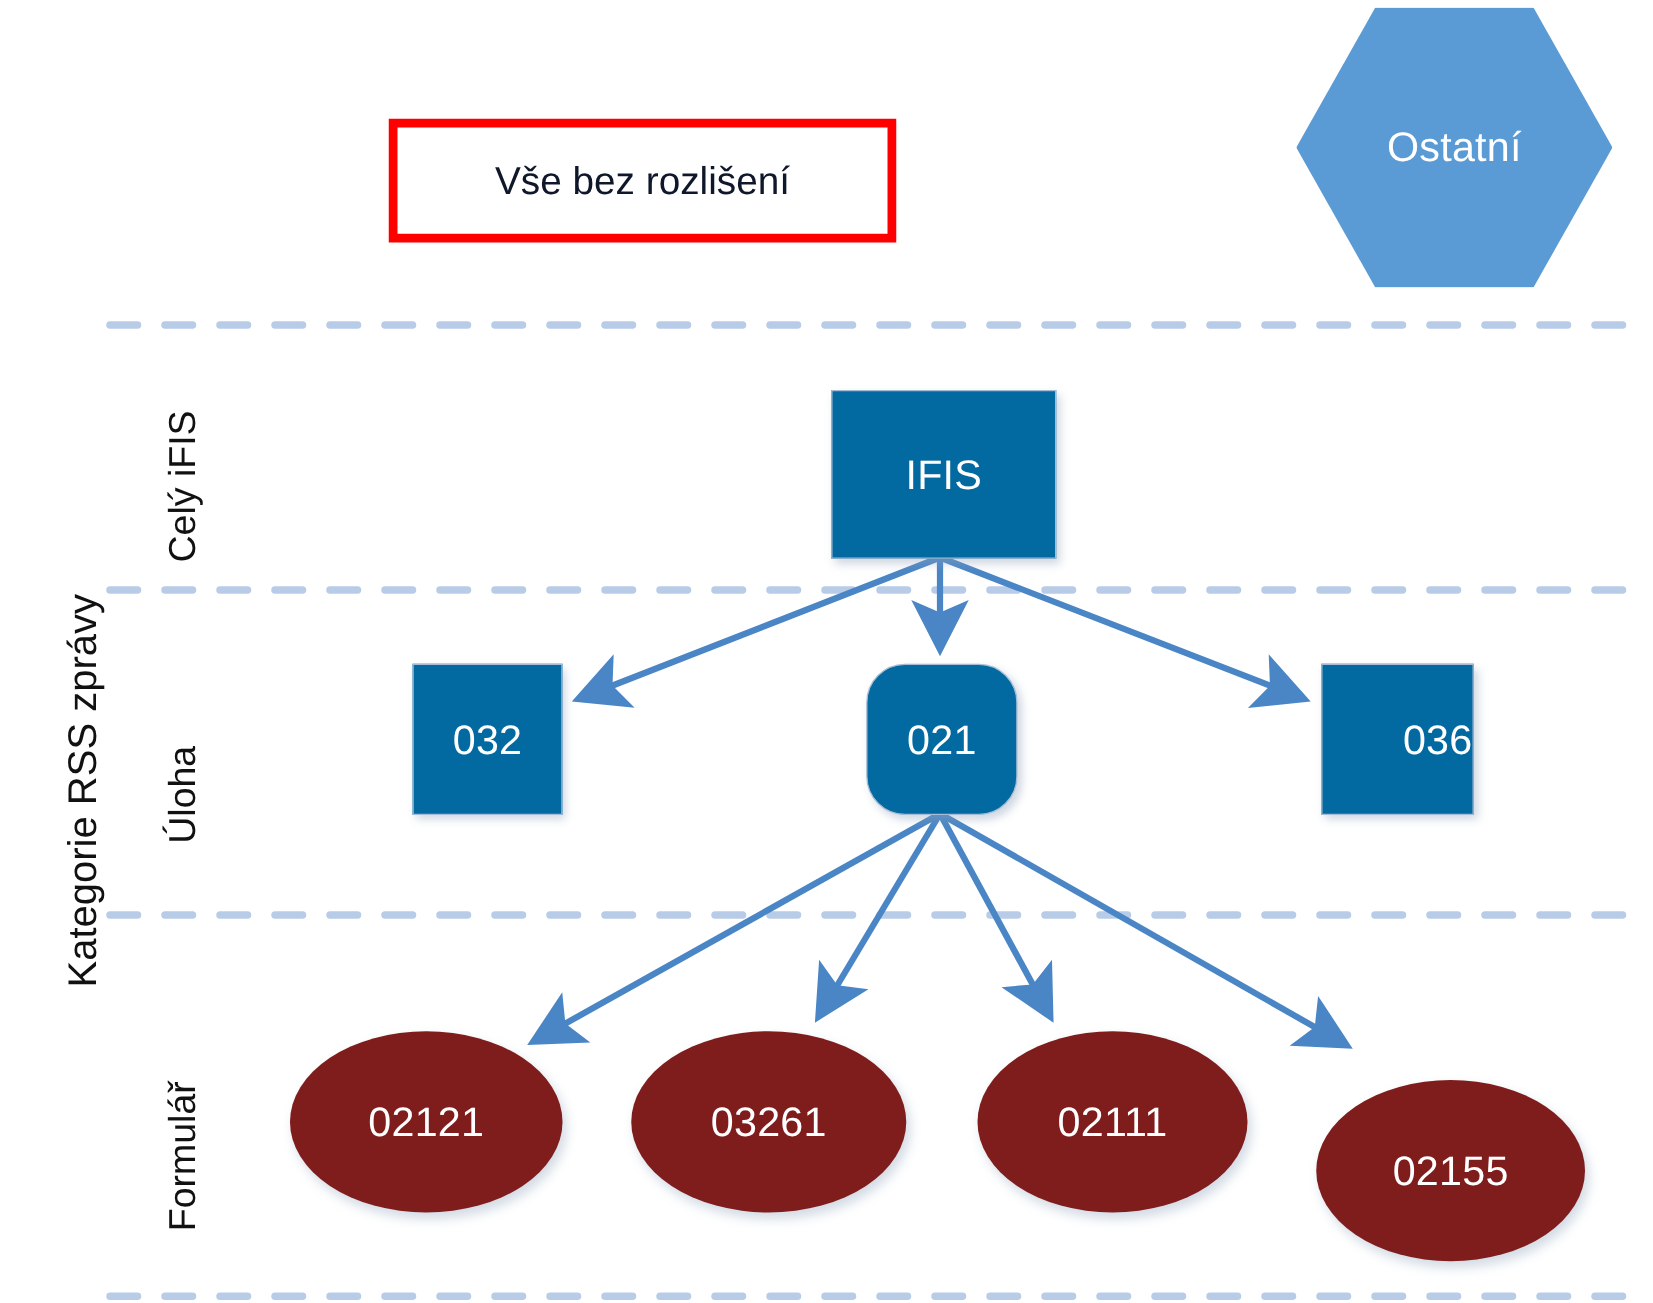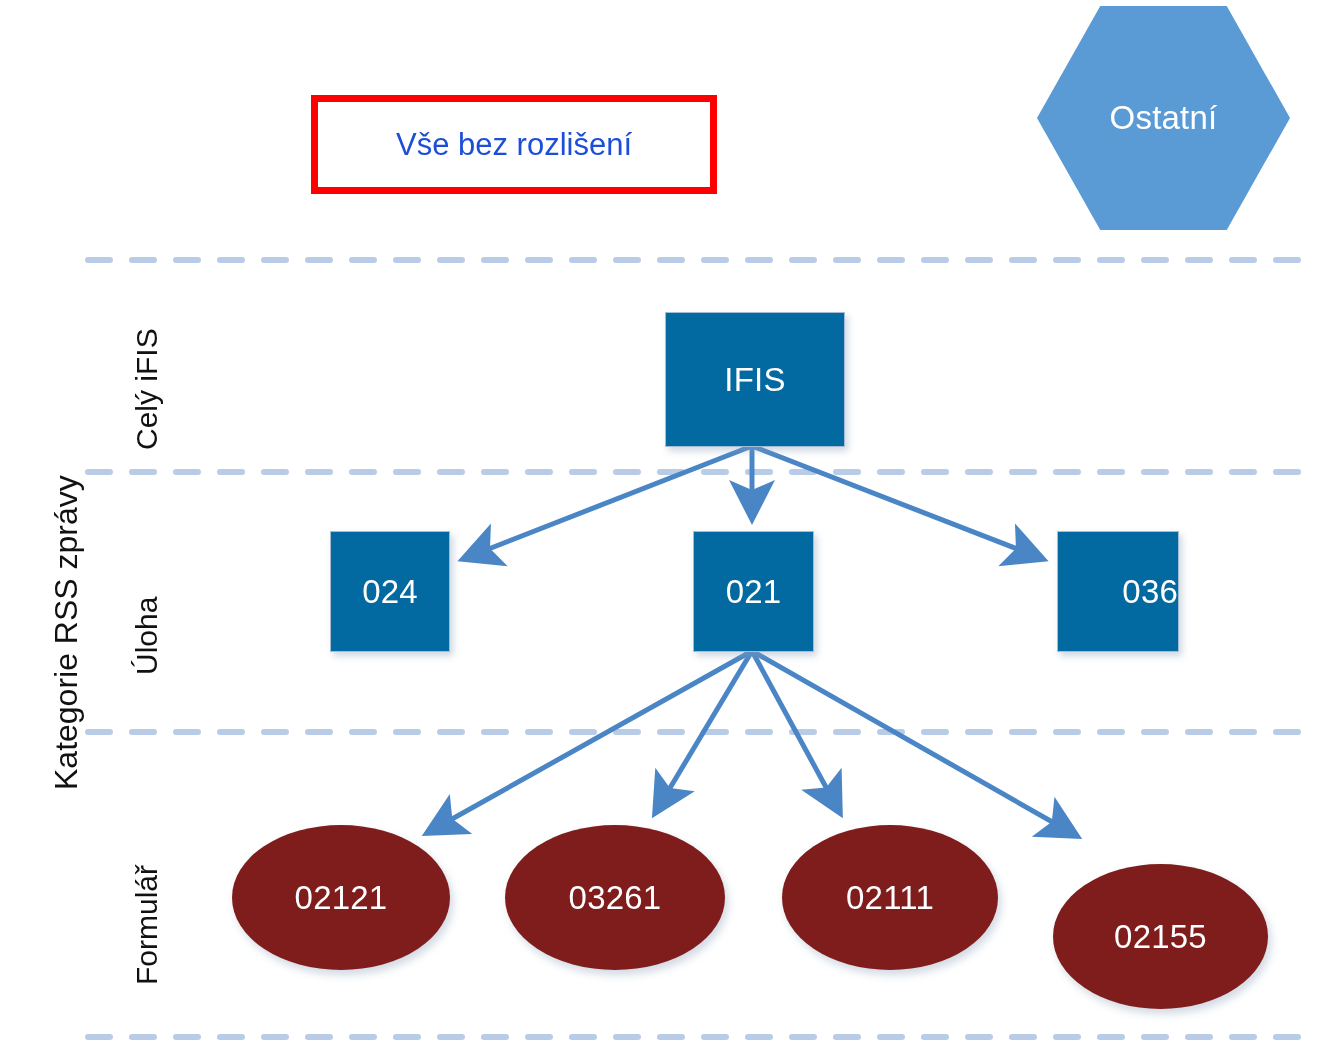--- a/index.html
+++ b/index.html
@@ -22,21 +22,21 @@
            box-shadow:3px 5px 9px rgba(140,160,185,.40);}
 
   
   .hex{background:#5b9bd5;
        clip-path:polygon(25% 0%,75% 0%,100% 50%,75% 100%,25% 100%,0% 50%);
        filter:drop-shadow(3px 5px 7px rgba(140,160,185,.45));}
 
   
   .callout{position:absolute;background:#ffffff;border:7px solid #ff0000;
            display:flex;align-items:center;justify-content:center;
-           color:#1d4ed8;}
+           color:#0f172a;}
 
   
   .vlabel{position:absolute;color:#111111;white-space:nowrap;
           transform-origin:0 0;transform:rotate(-90deg);}
 </style>
 </head>
 <body>
 
 <div id="stage">
 
@@ -82,24 +82,24 @@
 
   <div class="node hex" style="left:1037px;top:6px;width:253px;height:224px;font-size:33px;">
     <span>Ostatní</span>
   </div>
 
   <div class="node rect" style="left:665px;top:312px;width:178px;height:133px;font-size:33px;">
     <span>IFIS</span>
   </div>
 
   <div class="node rect" style="left:330px;top:531px;width:118px;height:119px;font-size:33px;">
-    <span>024</span>
+    <span>032</span>
   </div>
 
-  <div class="node rect" style="left:693px;top:531px;width:119px;height:119px;font-size:33px;">
+  <div class="node rect" style="left:693px;top:531px;width:119px;height:119px;font-size:33px;border-radius:31px;">
     <span>021</span>
   </div>
 
   <div class="node rect" style="left:1057px;top:531px;width:120px;height:119px;font-size:33px;justify-content:flex-end;">
     <span>036</span>
   </div>
 
   <div class="node ellipse" style="left:232px;top:825px;width:218px;height:145px;font-size:33px;">
     <span>02121</span>
   </div>

